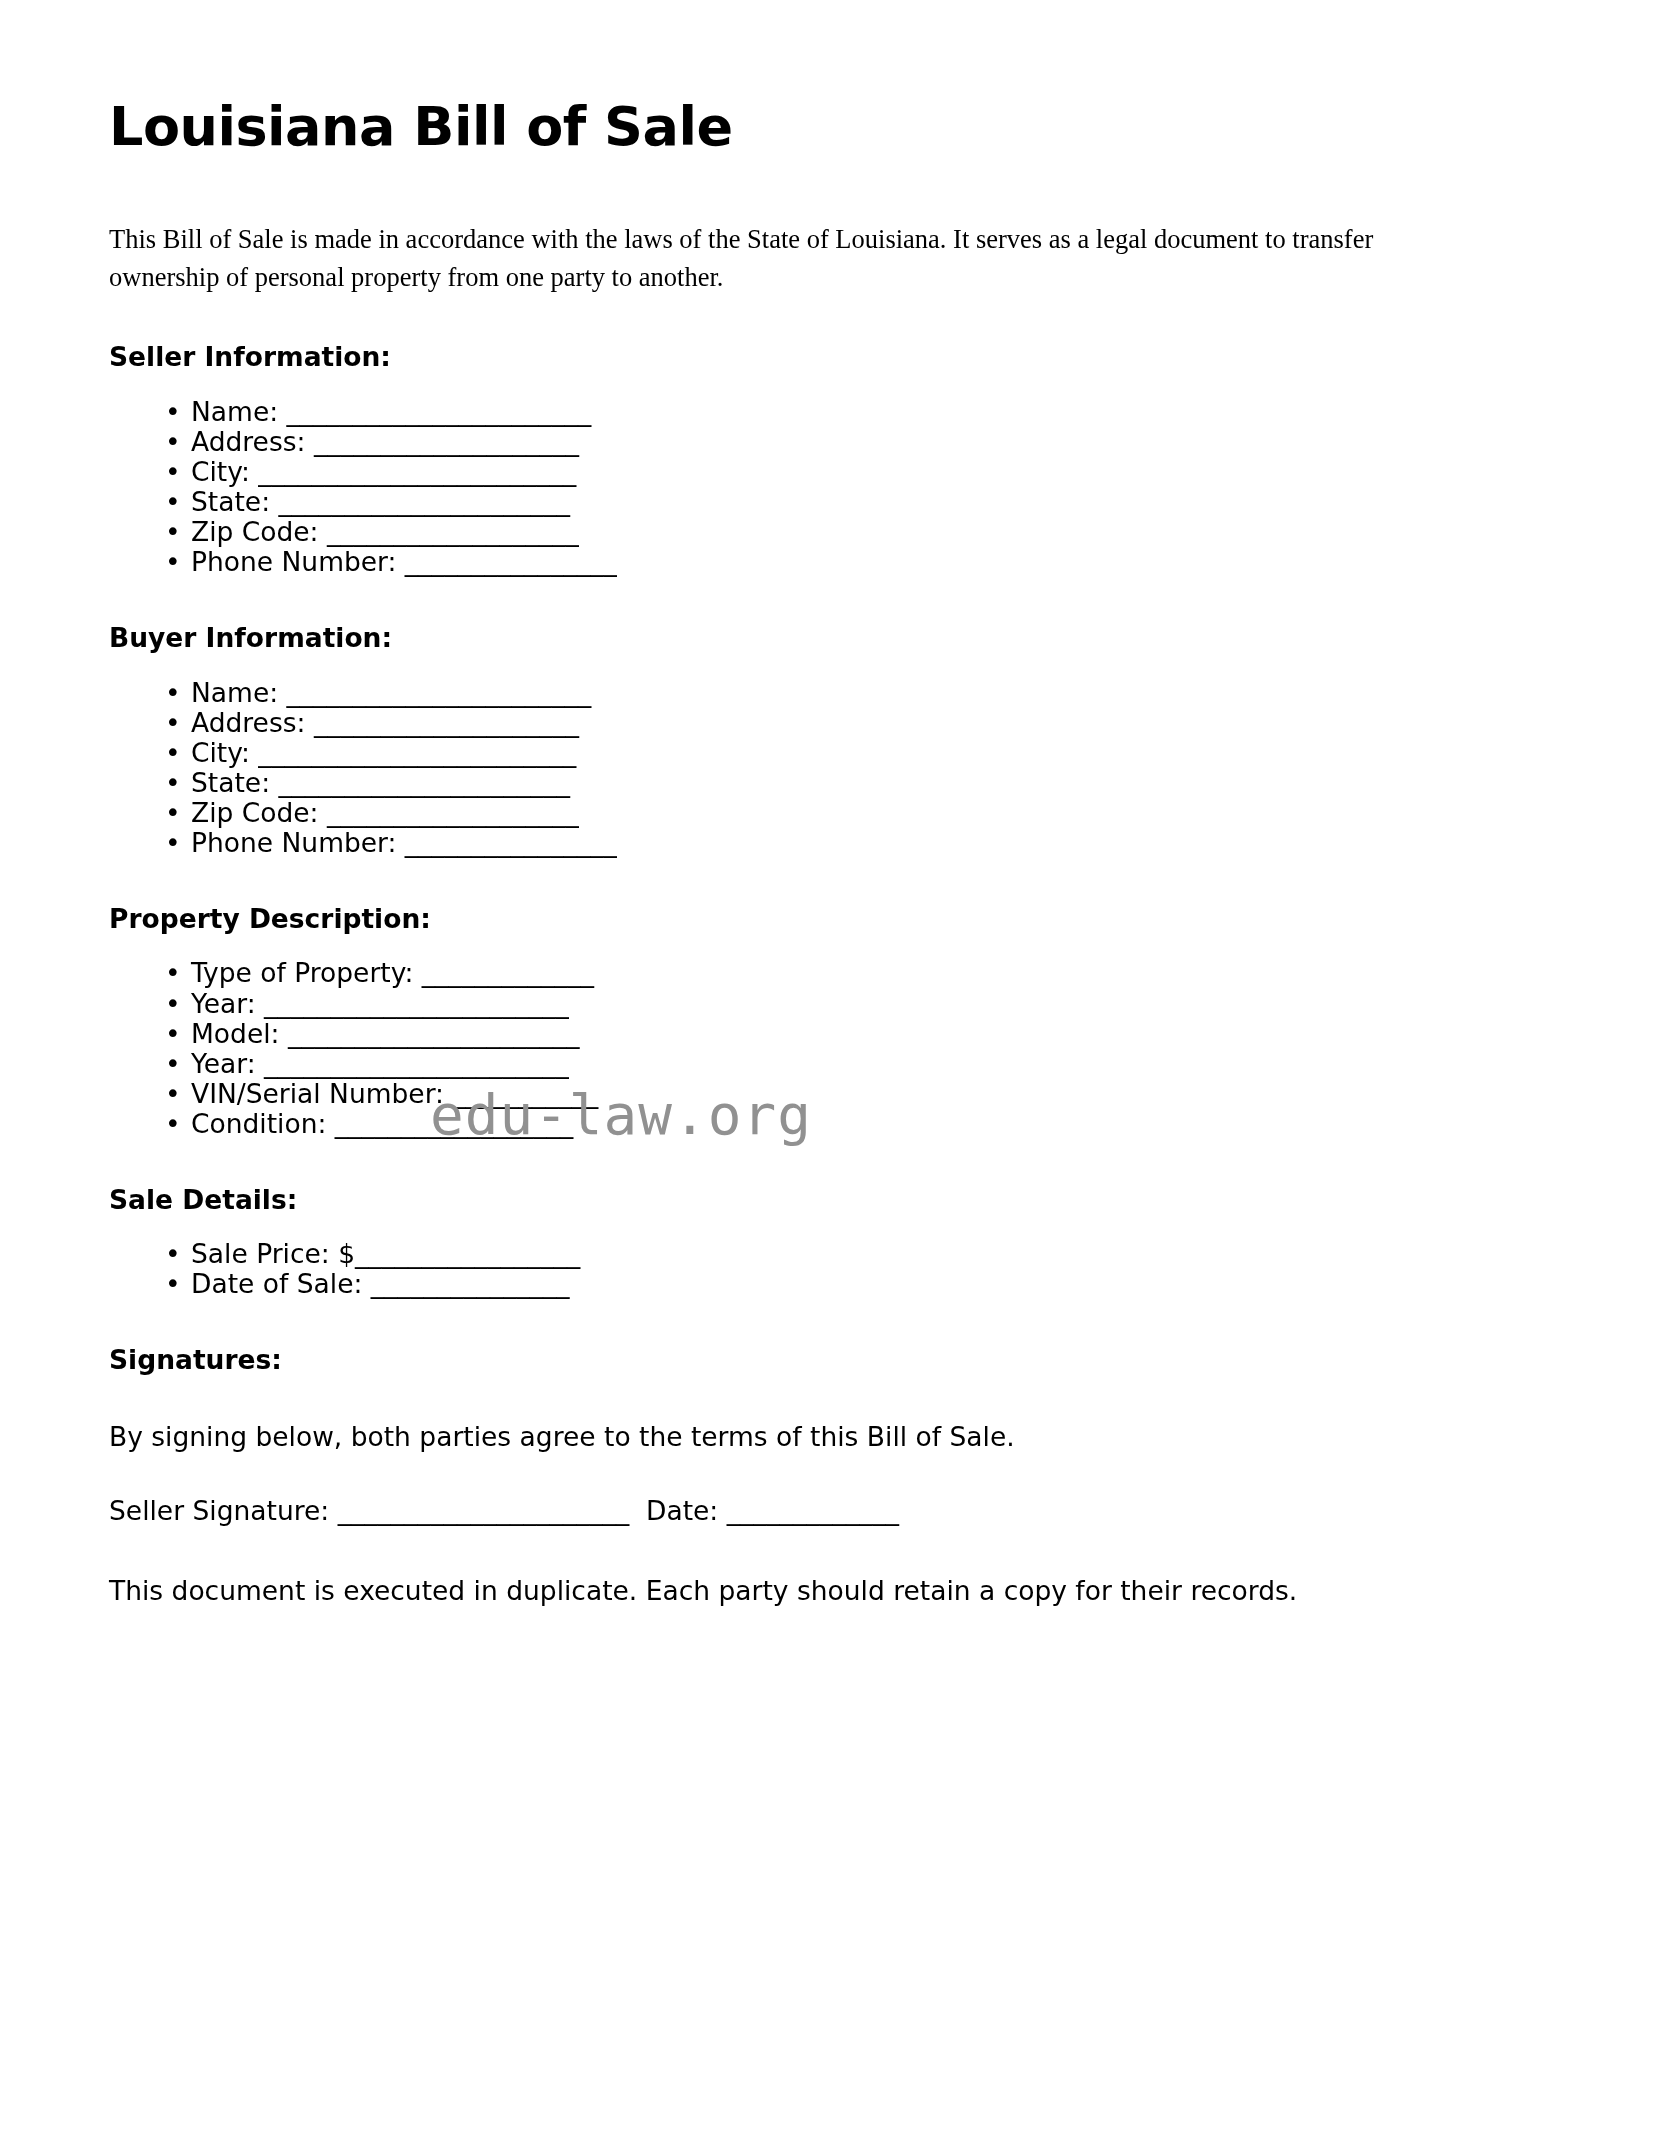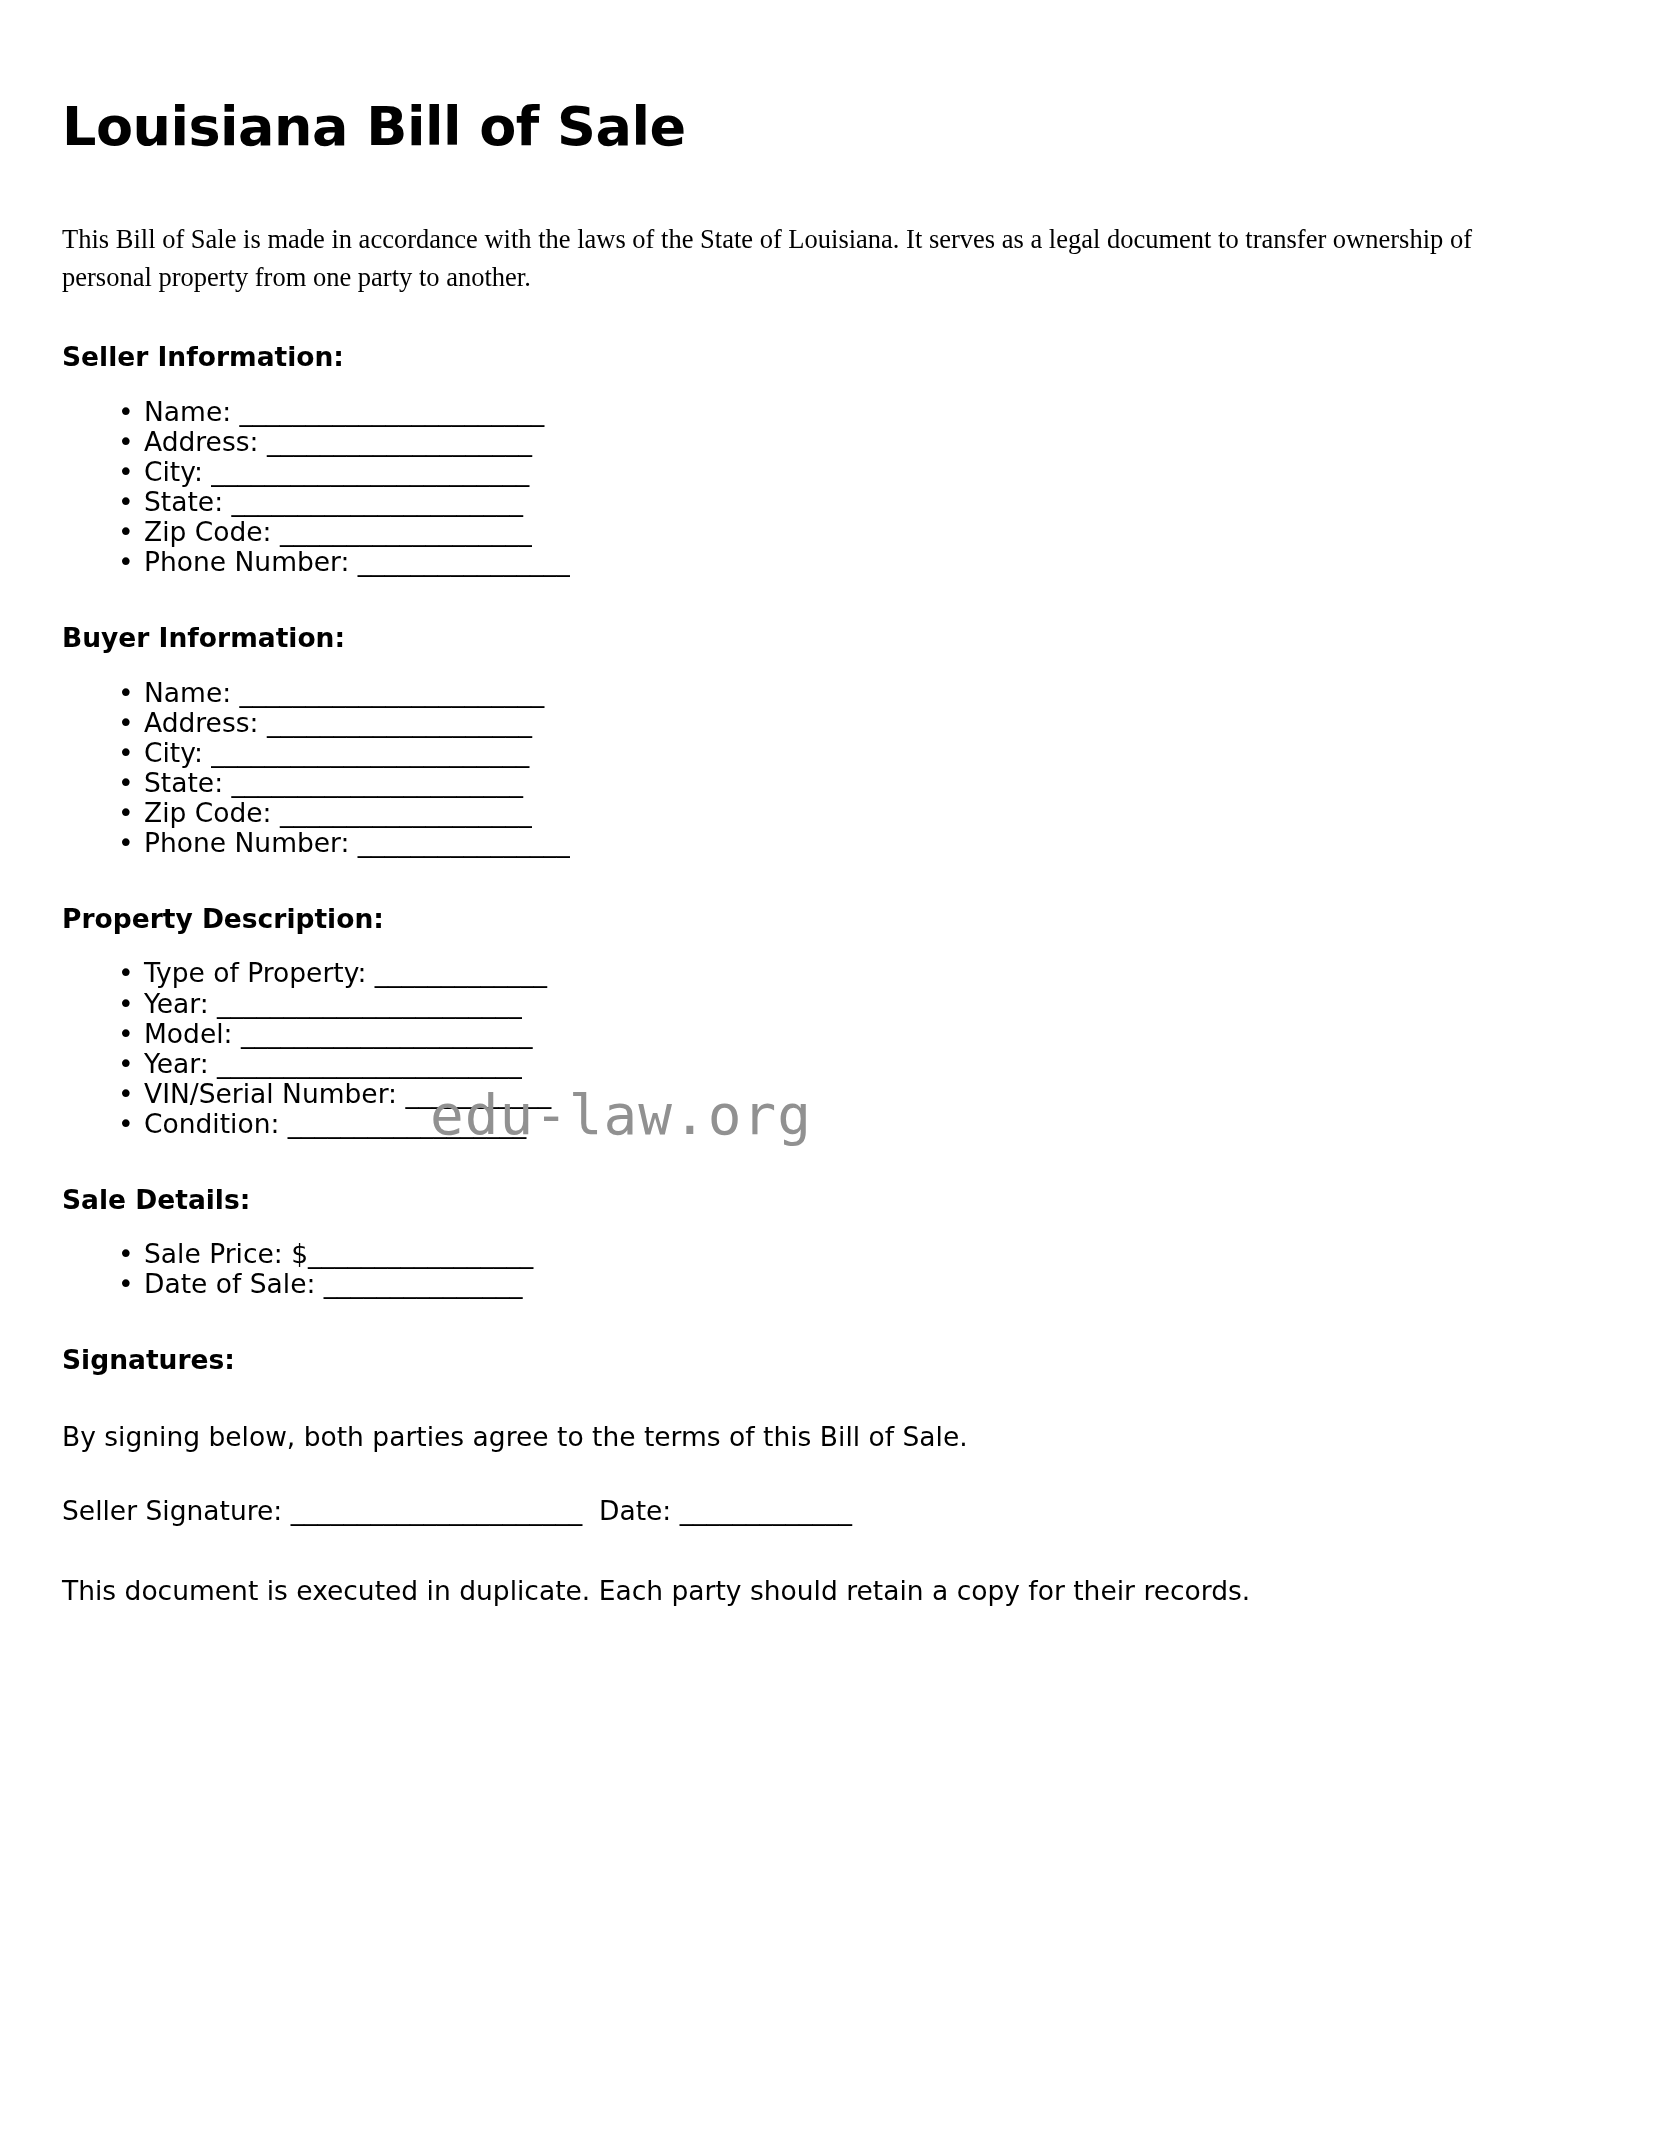--- a/index.html
+++ b/index.html
@@ -13,21 +13,21 @@
     font-family: "DejaVu Sans", "Liberation Sans", sans-serif;
     color: #000000;
     position: relative;
     overflow: hidden;
   }
   .page {
     position: relative;
     width: 1560px;
     height: 2154px;
     box-sizing: border-box;
-    padding: 96px 88px 0 62px;
+    padding: 96px 88px 0 109px;
   }
   .doc-title {
     font-size: 54px;
     font-weight: bold;
     letter-spacing: -0.5px;
     margin: 0;
     padding: 0;
     line-height: 1.15;
   }
   .intro-para {

